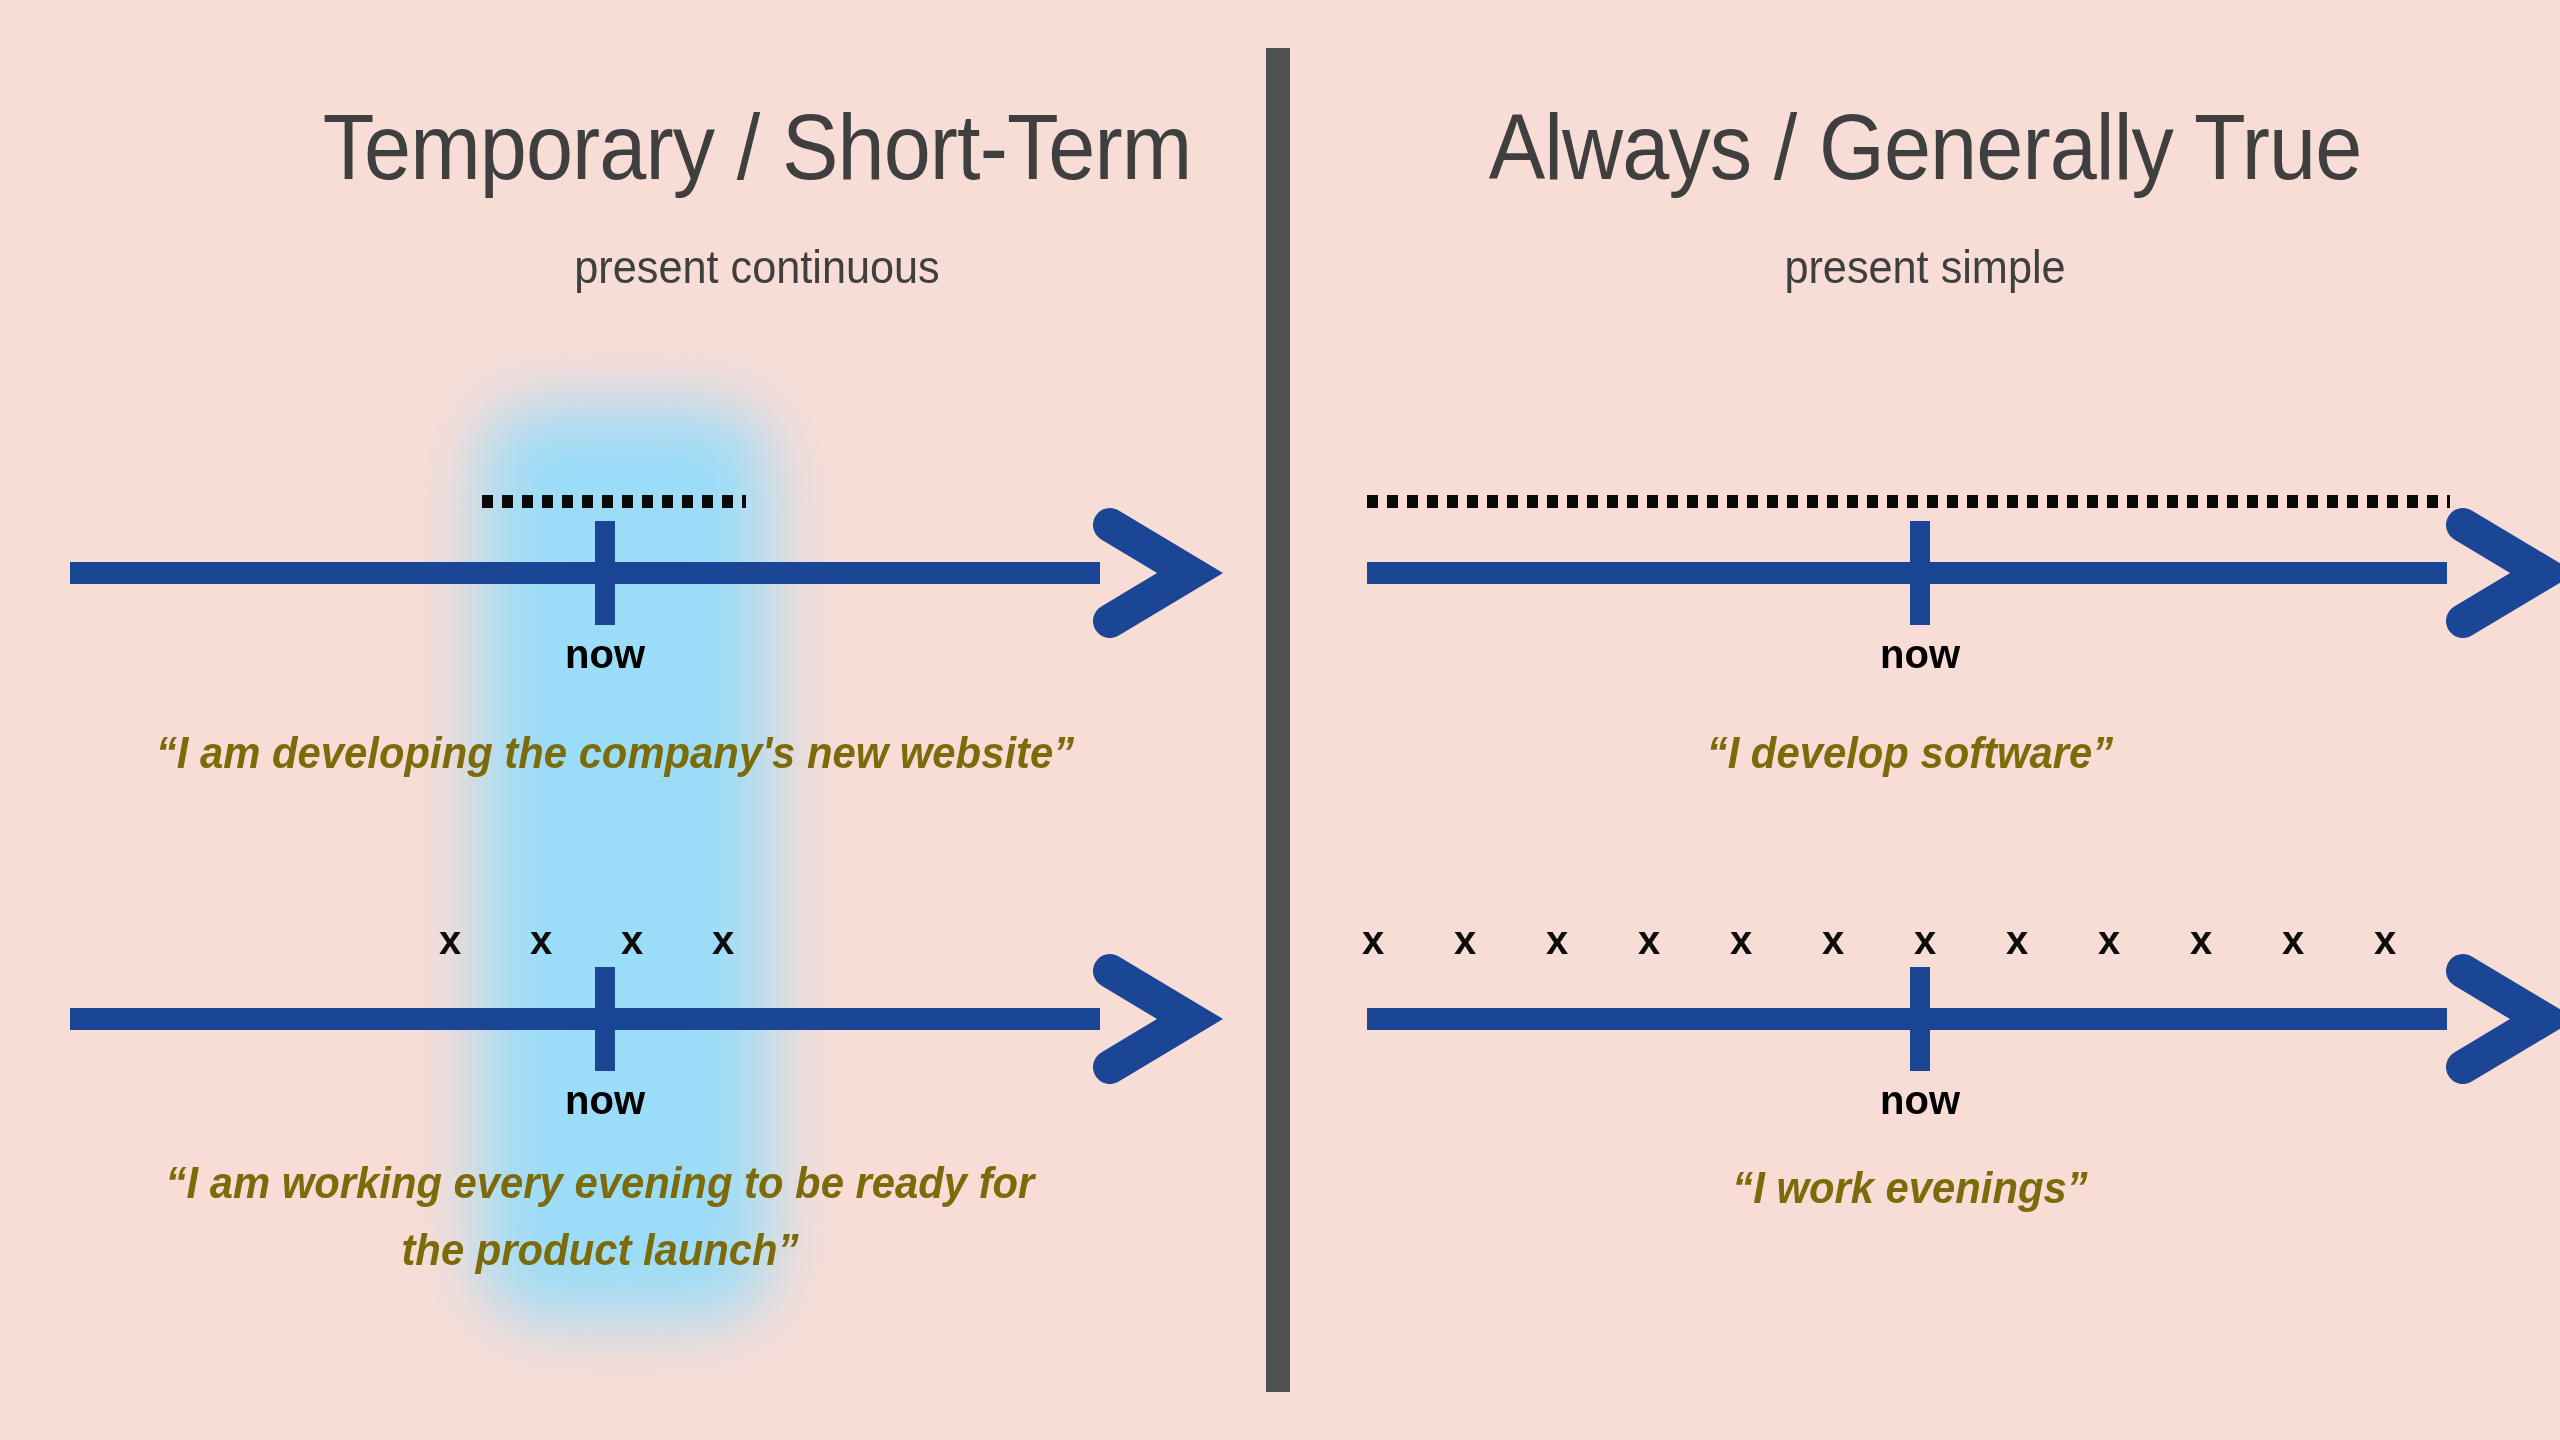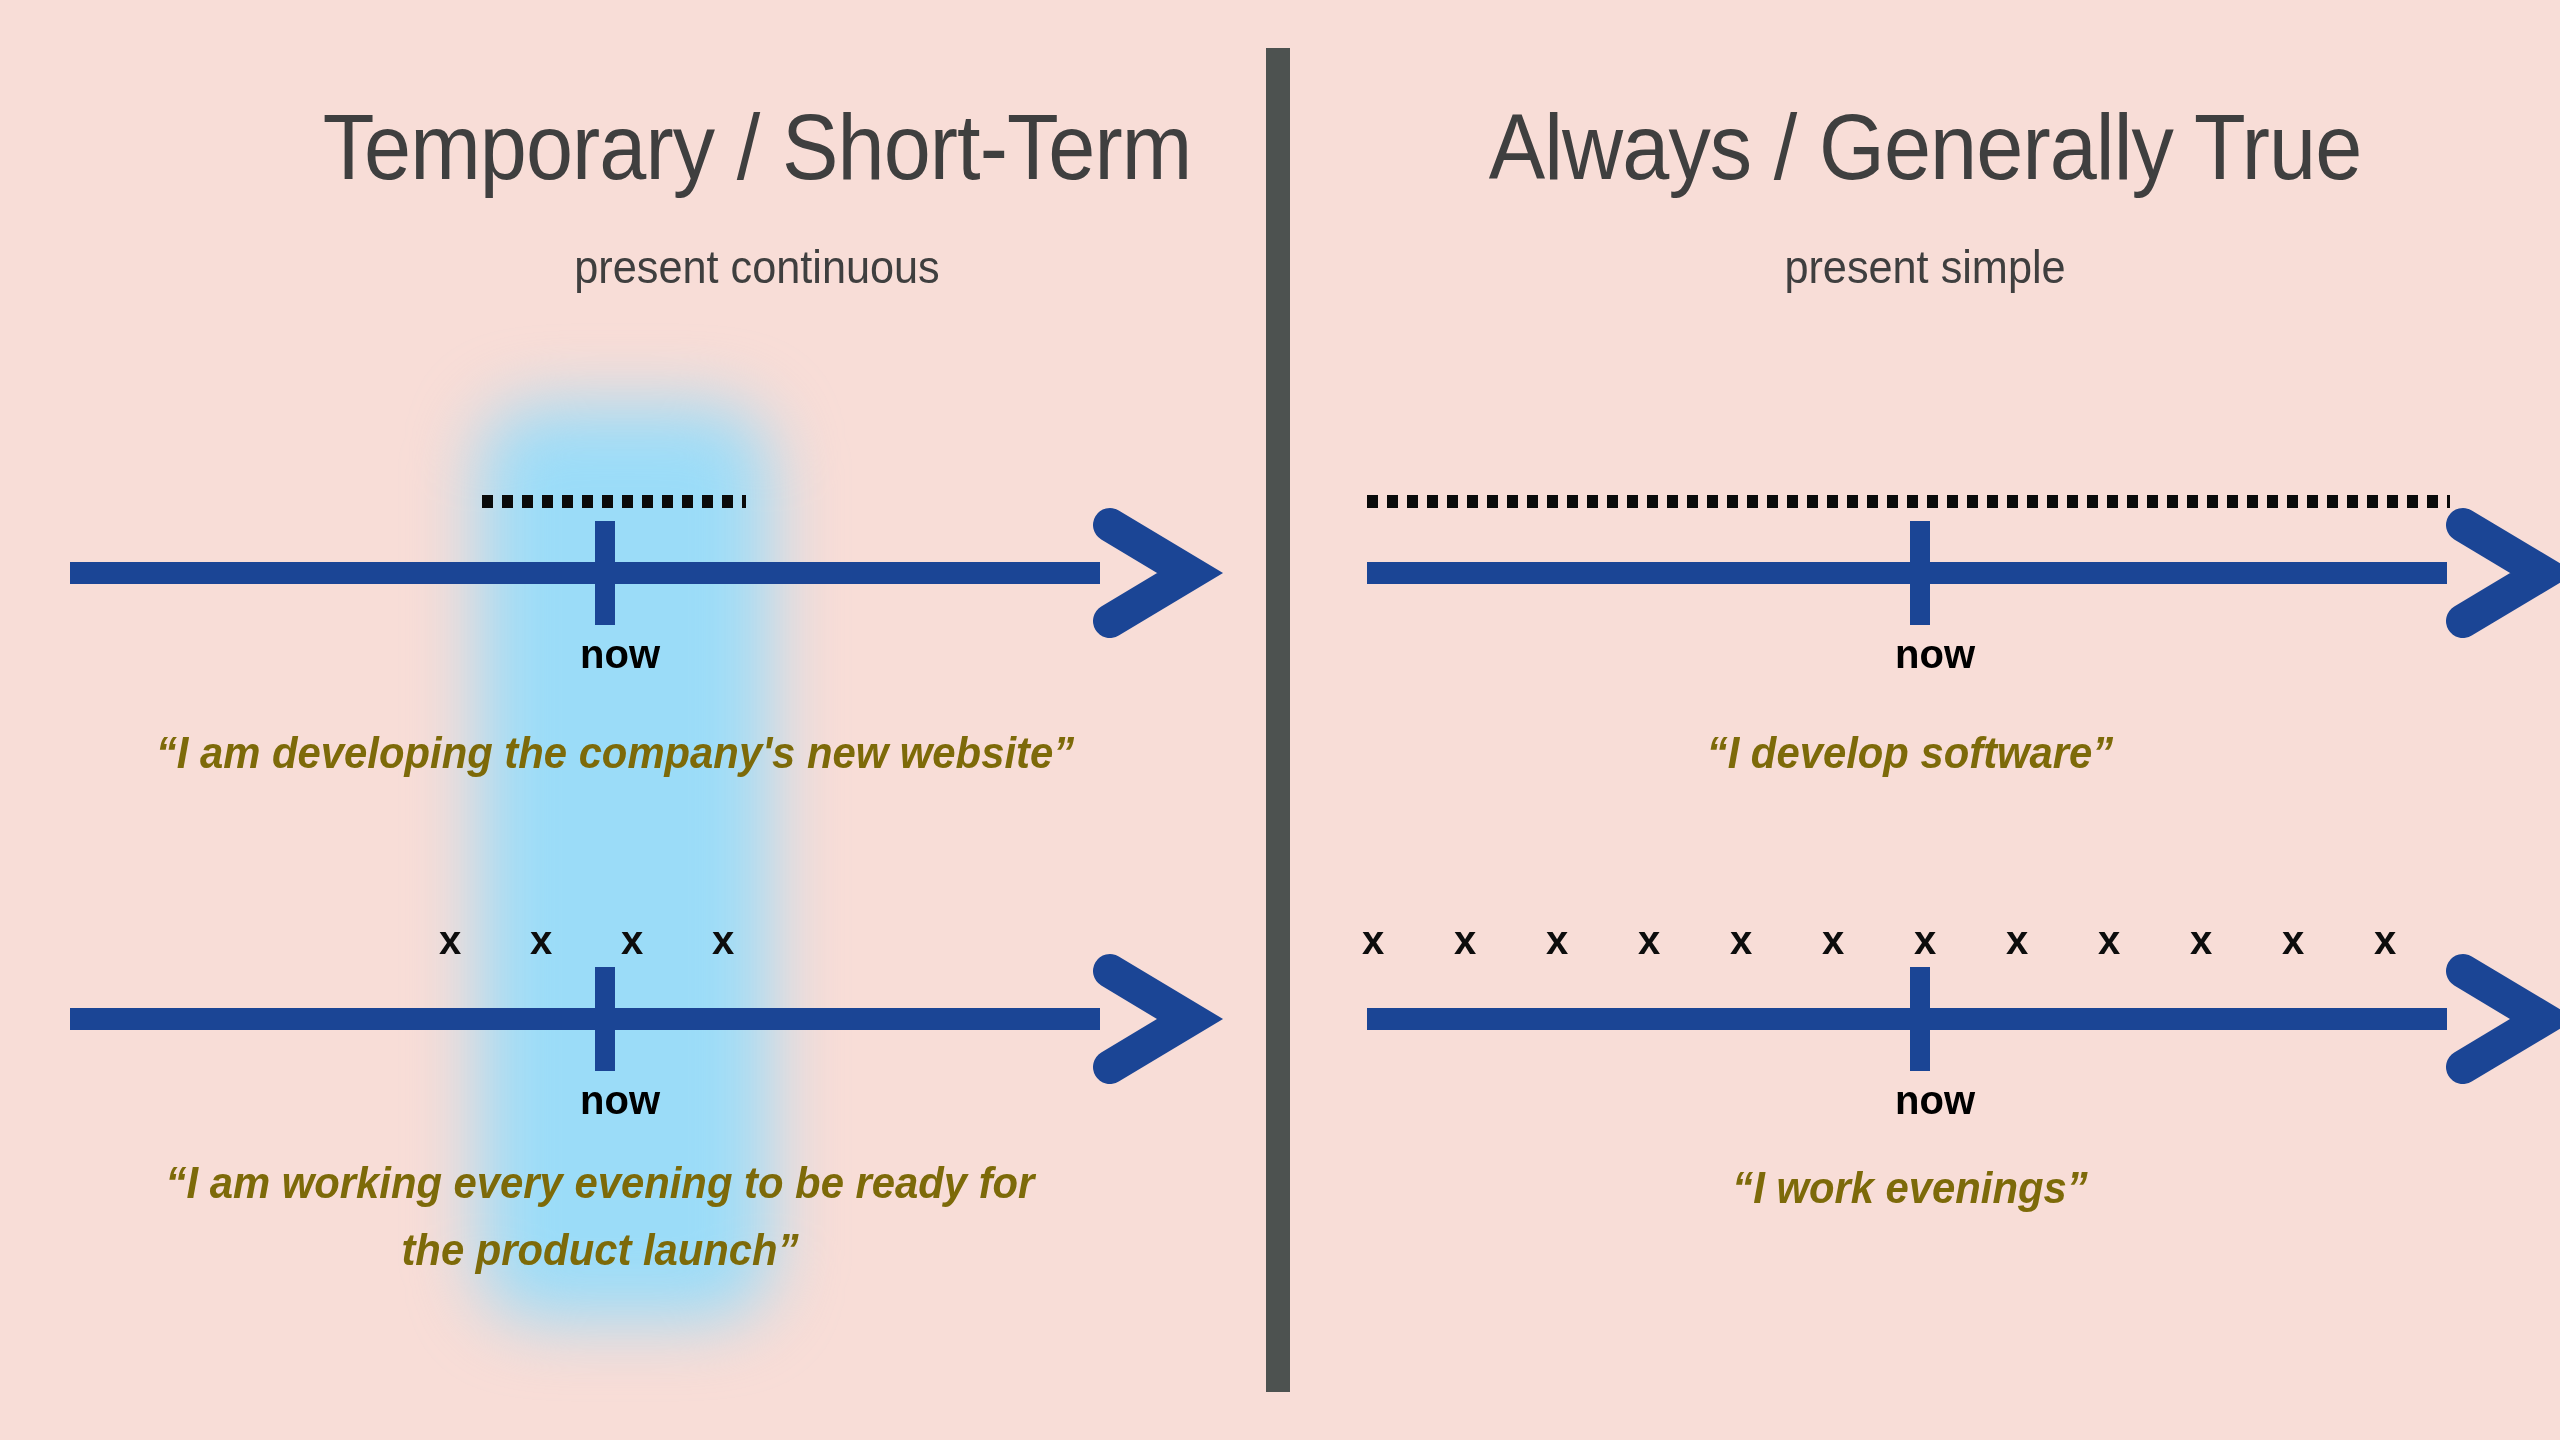--- a/index.html
+++ b/index.html
@@ -82,21 +82,20 @@
     top:-41px;
   }
   .tl .nowlbl{
     position:absolute;
     font-size:40px;
     font-weight:bold;
     color:#000;
     white-space:nowrap;
     transform:translateX(-50%);
     top:70px;
-    margin-left:15px;
   }
 
   
   .dotted{
     position:absolute;
     height:13px;
     display:flex;
     align-items:center;
     overflow:hidden;
   }

